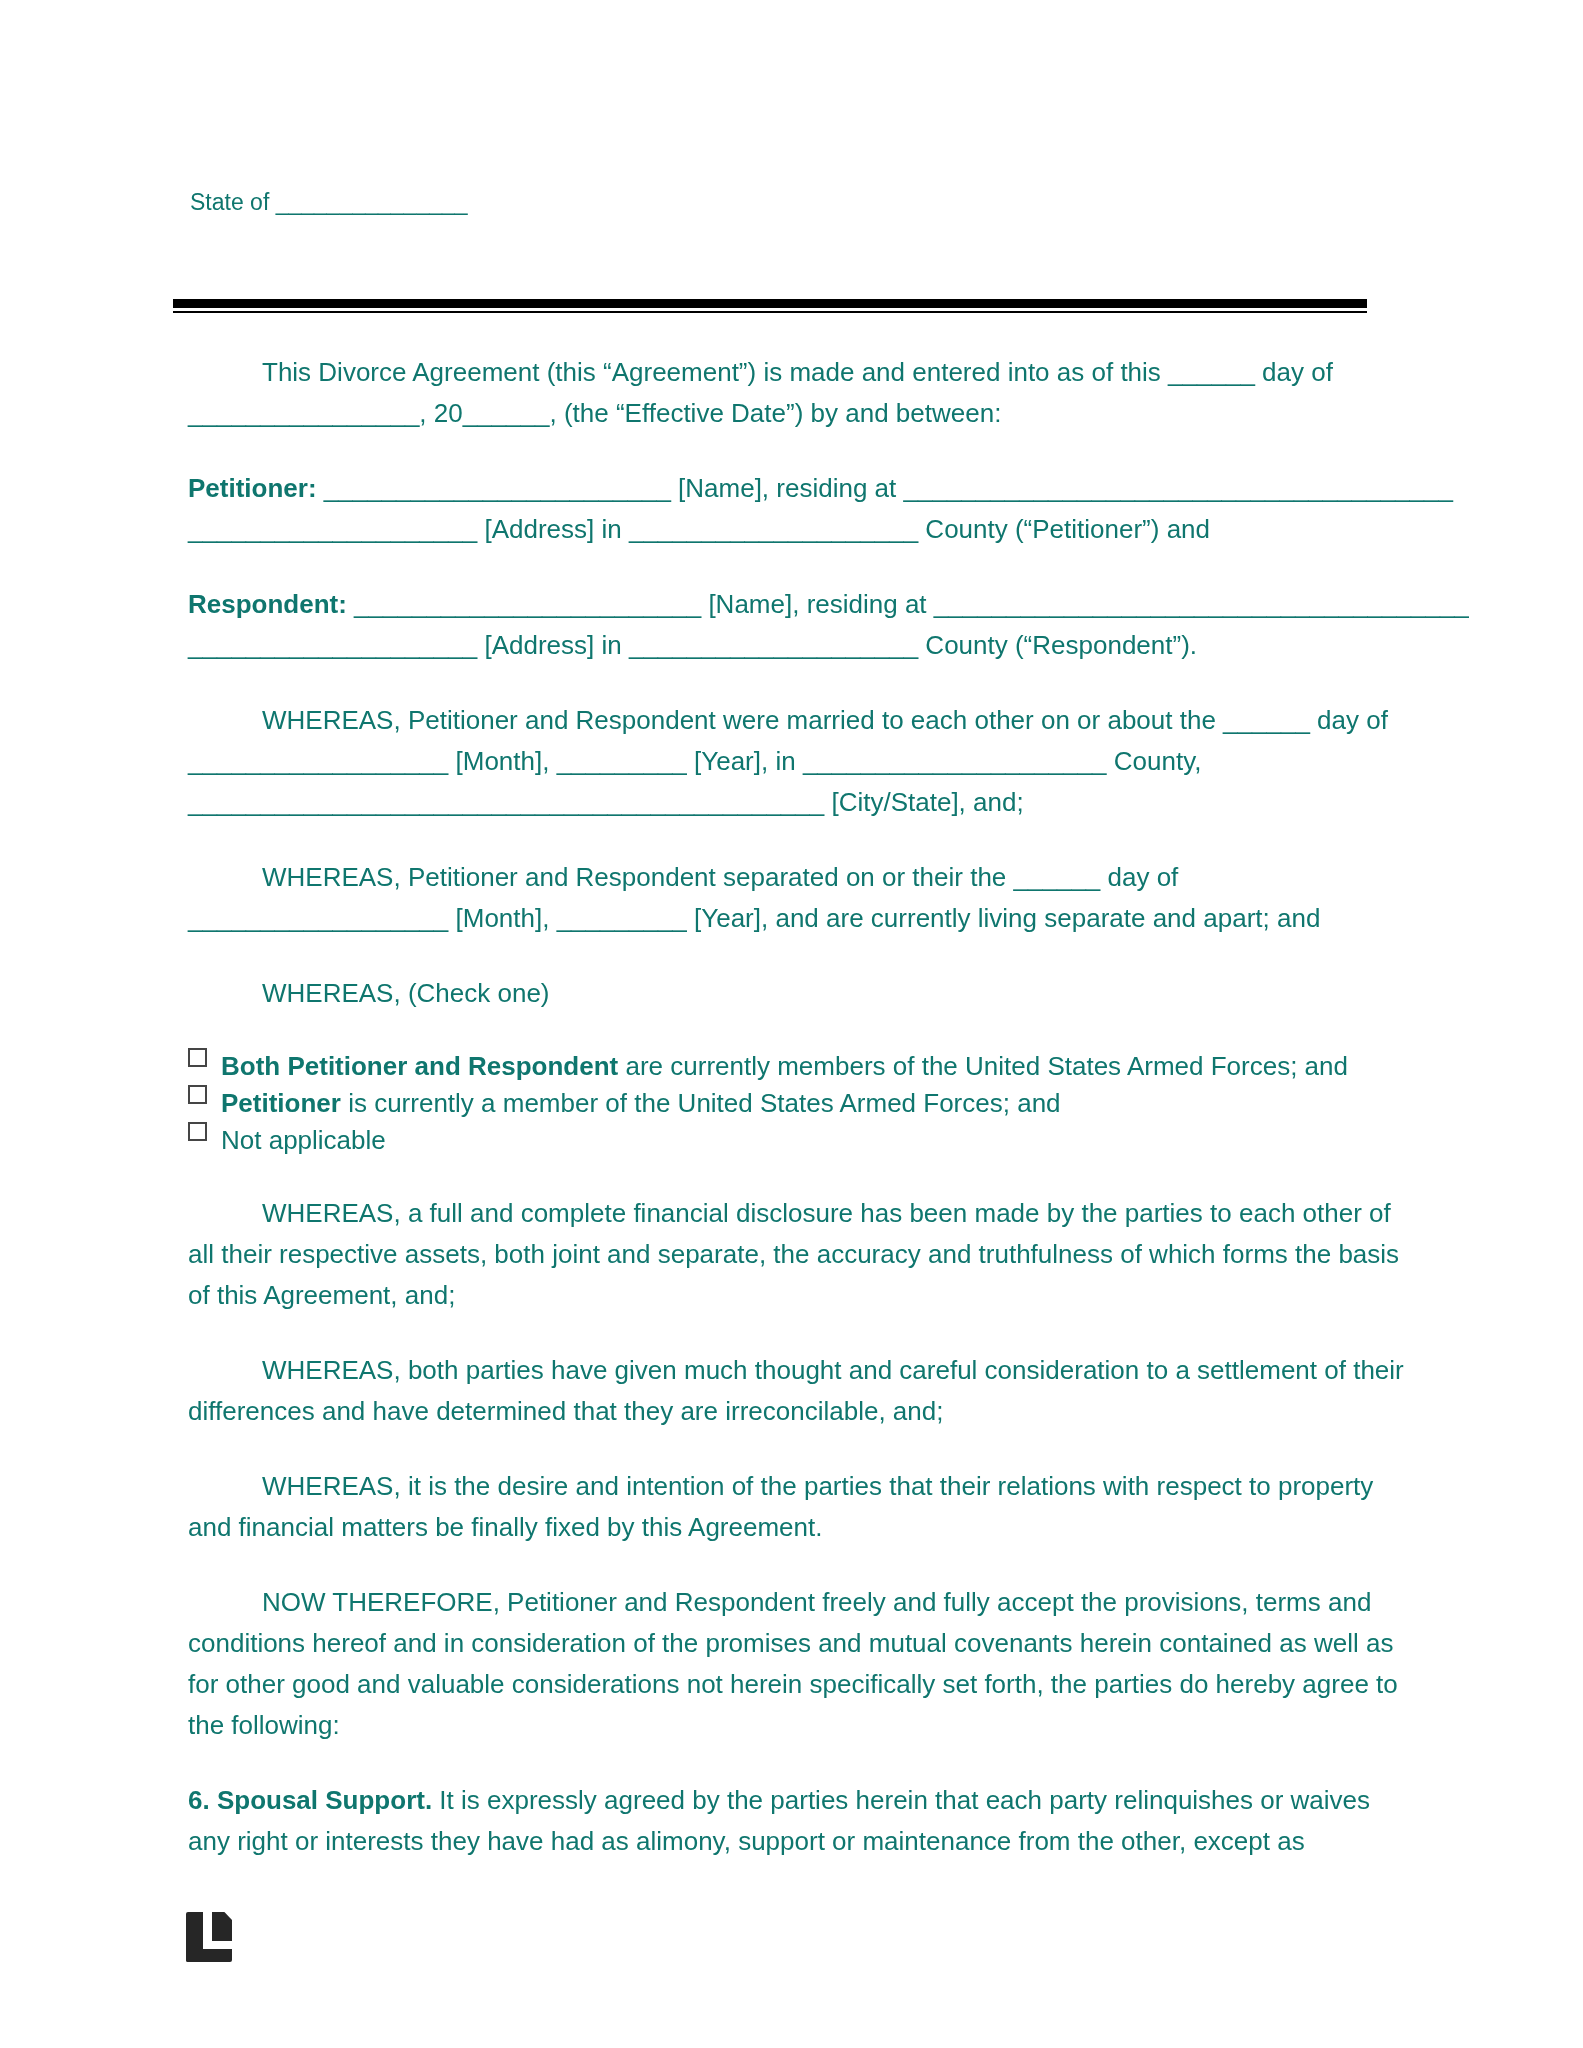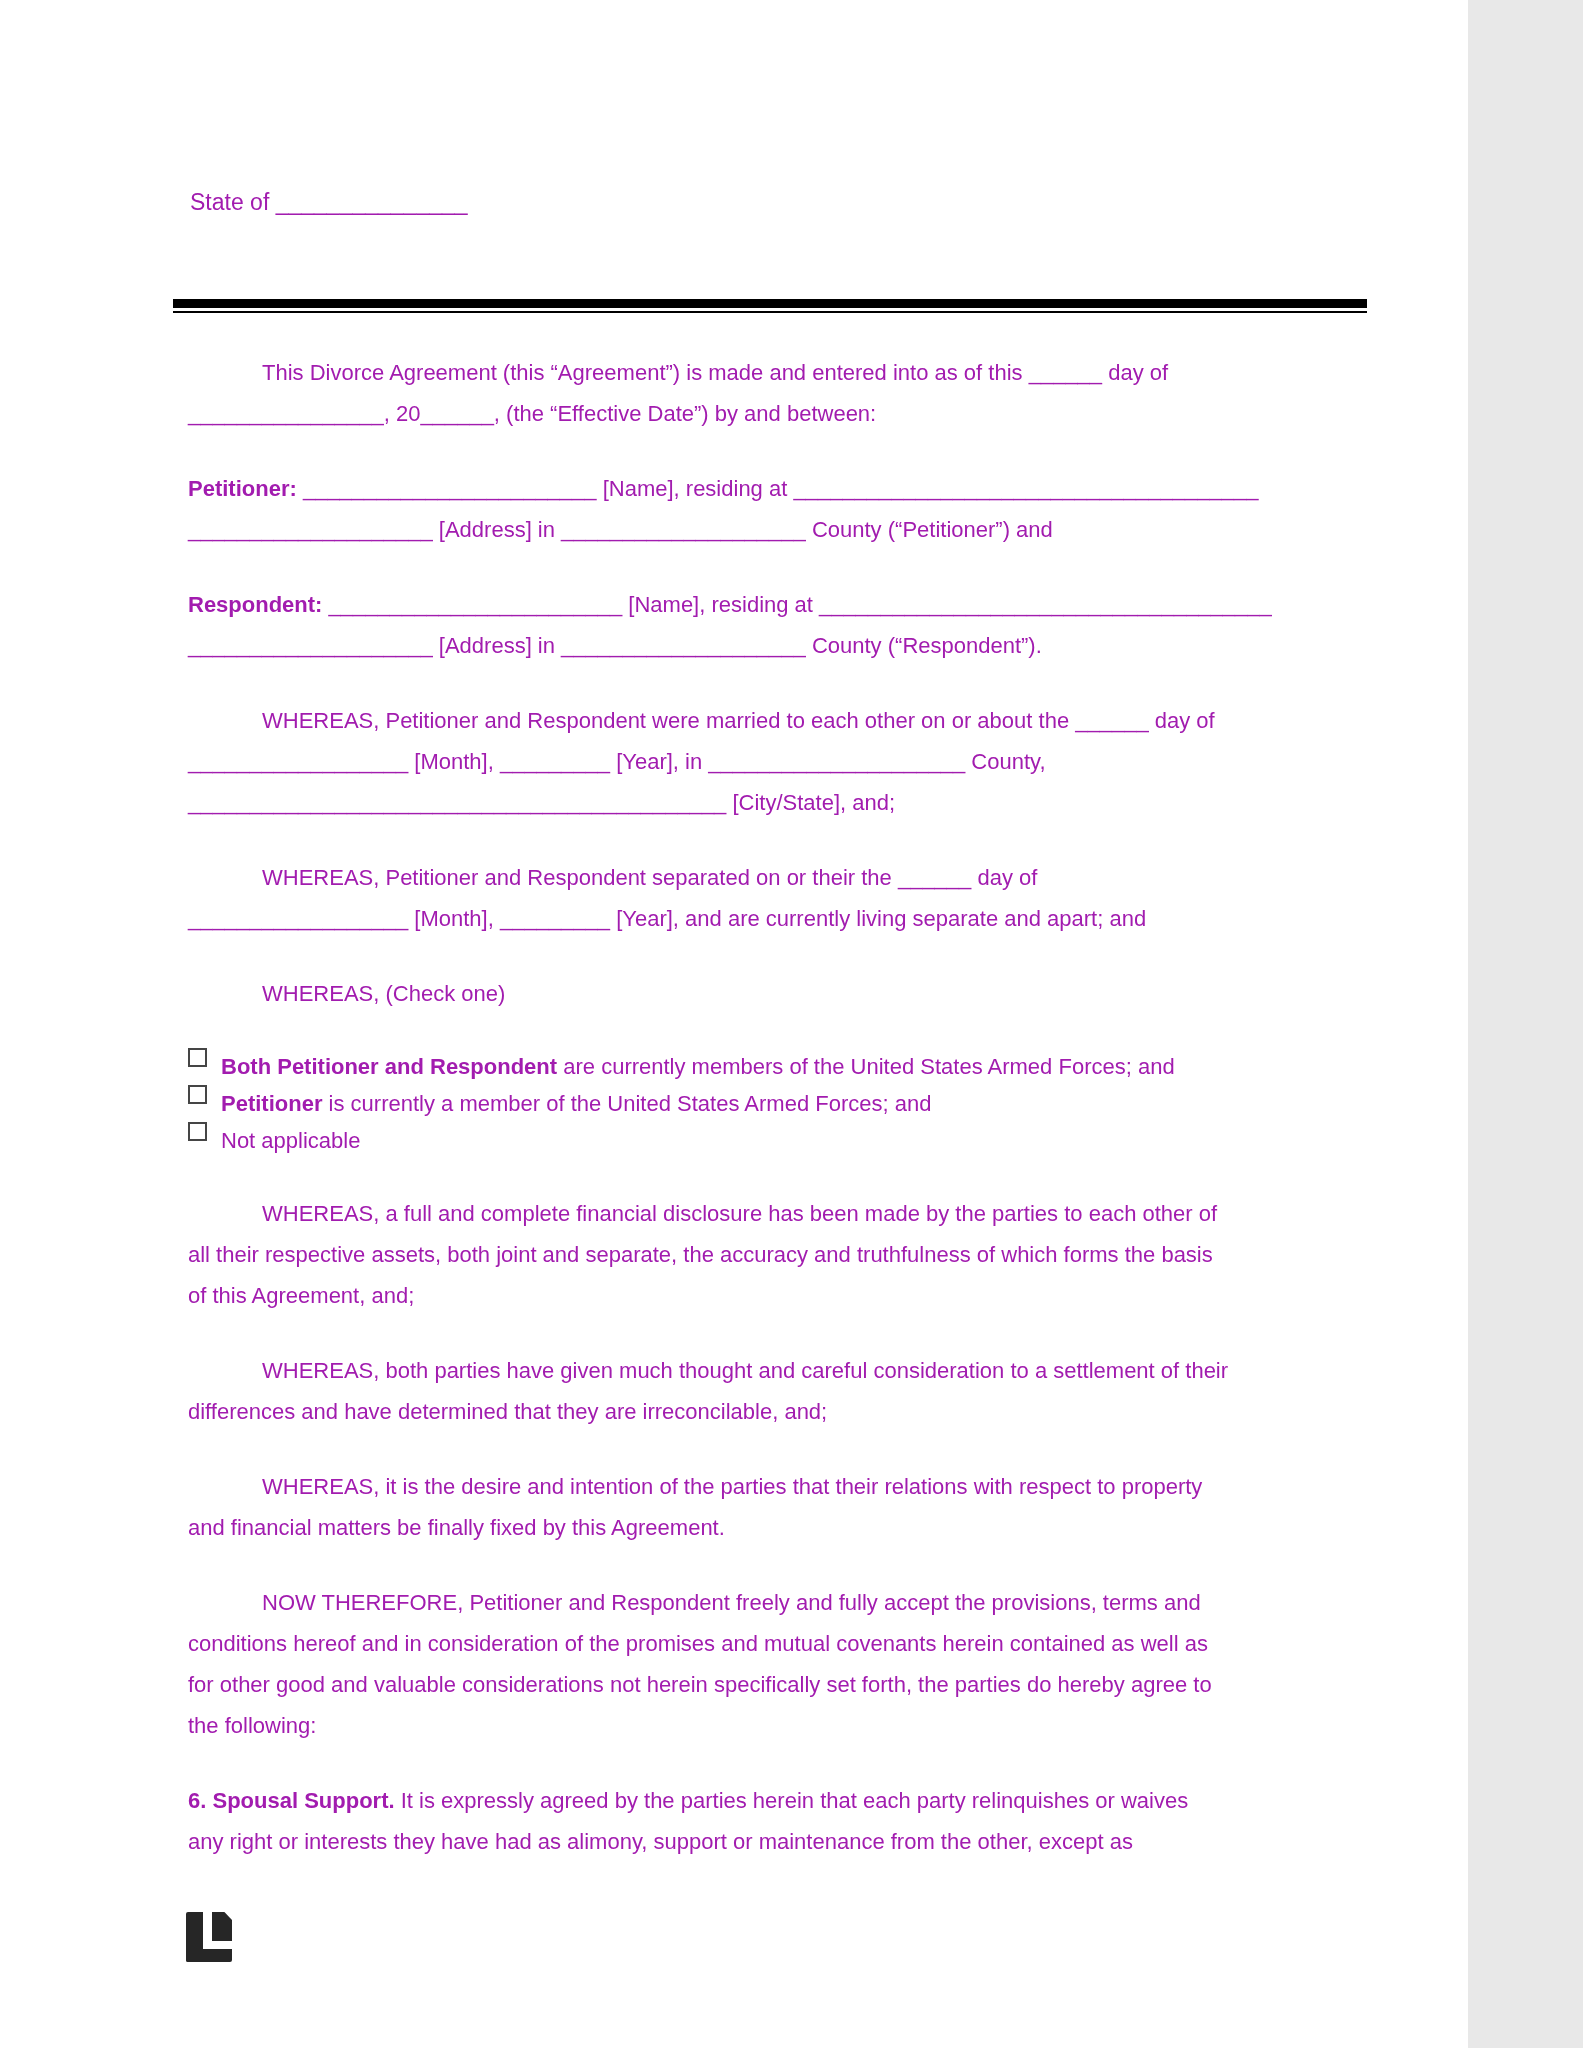--- a/index.html
+++ b/index.html
@@ -1,21 +1,21 @@
 <!DOCTYPE html>
 <html><head>
 <meta charset="utf-8">
 <style>
   html,body{margin:0;padding:0;background:#e8e8e8;}
   .page{
     position:relative;
-    width:1468px;height:2048px;
+    width:1583px;height:2048px;
     background:#ffffff;
     font-family:"Liberation Sans", sans-serif;
-    color:#a21caf;
+    color:#0f766e;
     overflow:hidden;
   }
   .state-line{
     position:absolute;left:190px;top:189px;
     font-size:23px;line-height:26px;white-space:nowrap;
   }
   .doc-title{
     position:absolute;left:173px;top:214px;width:1194px;
     text-align:center;
     font-size:64px;font-weight:bold;letter-spacing:1px;
@@ -23,21 +23,21 @@
     margin:0;
   }
   .double-rule{
     position:absolute;left:173px;top:299px;width:1194px;
     height:3px;
     border-top:9px solid #000;
     border-bottom:2px solid #000;
   }
   .content{
     position:absolute;left:188px;top:352px;width:1200px;
-    font-size:22px;
+    font-size:26px;
   }
   .para{margin:0 0 34px 0;}
   .para:last-child{margin-bottom:0;}
   .line{line-height:41px;white-space:nowrap;}
   .line.indent{text-indent:74px;}
   b.lead{font-weight:bold;}
   .check-group{margin:34px 0;}
   .check-row{
     display:flex;align-items:flex-start;
     line-height:37px;height:37px;white-space:nowrap;

